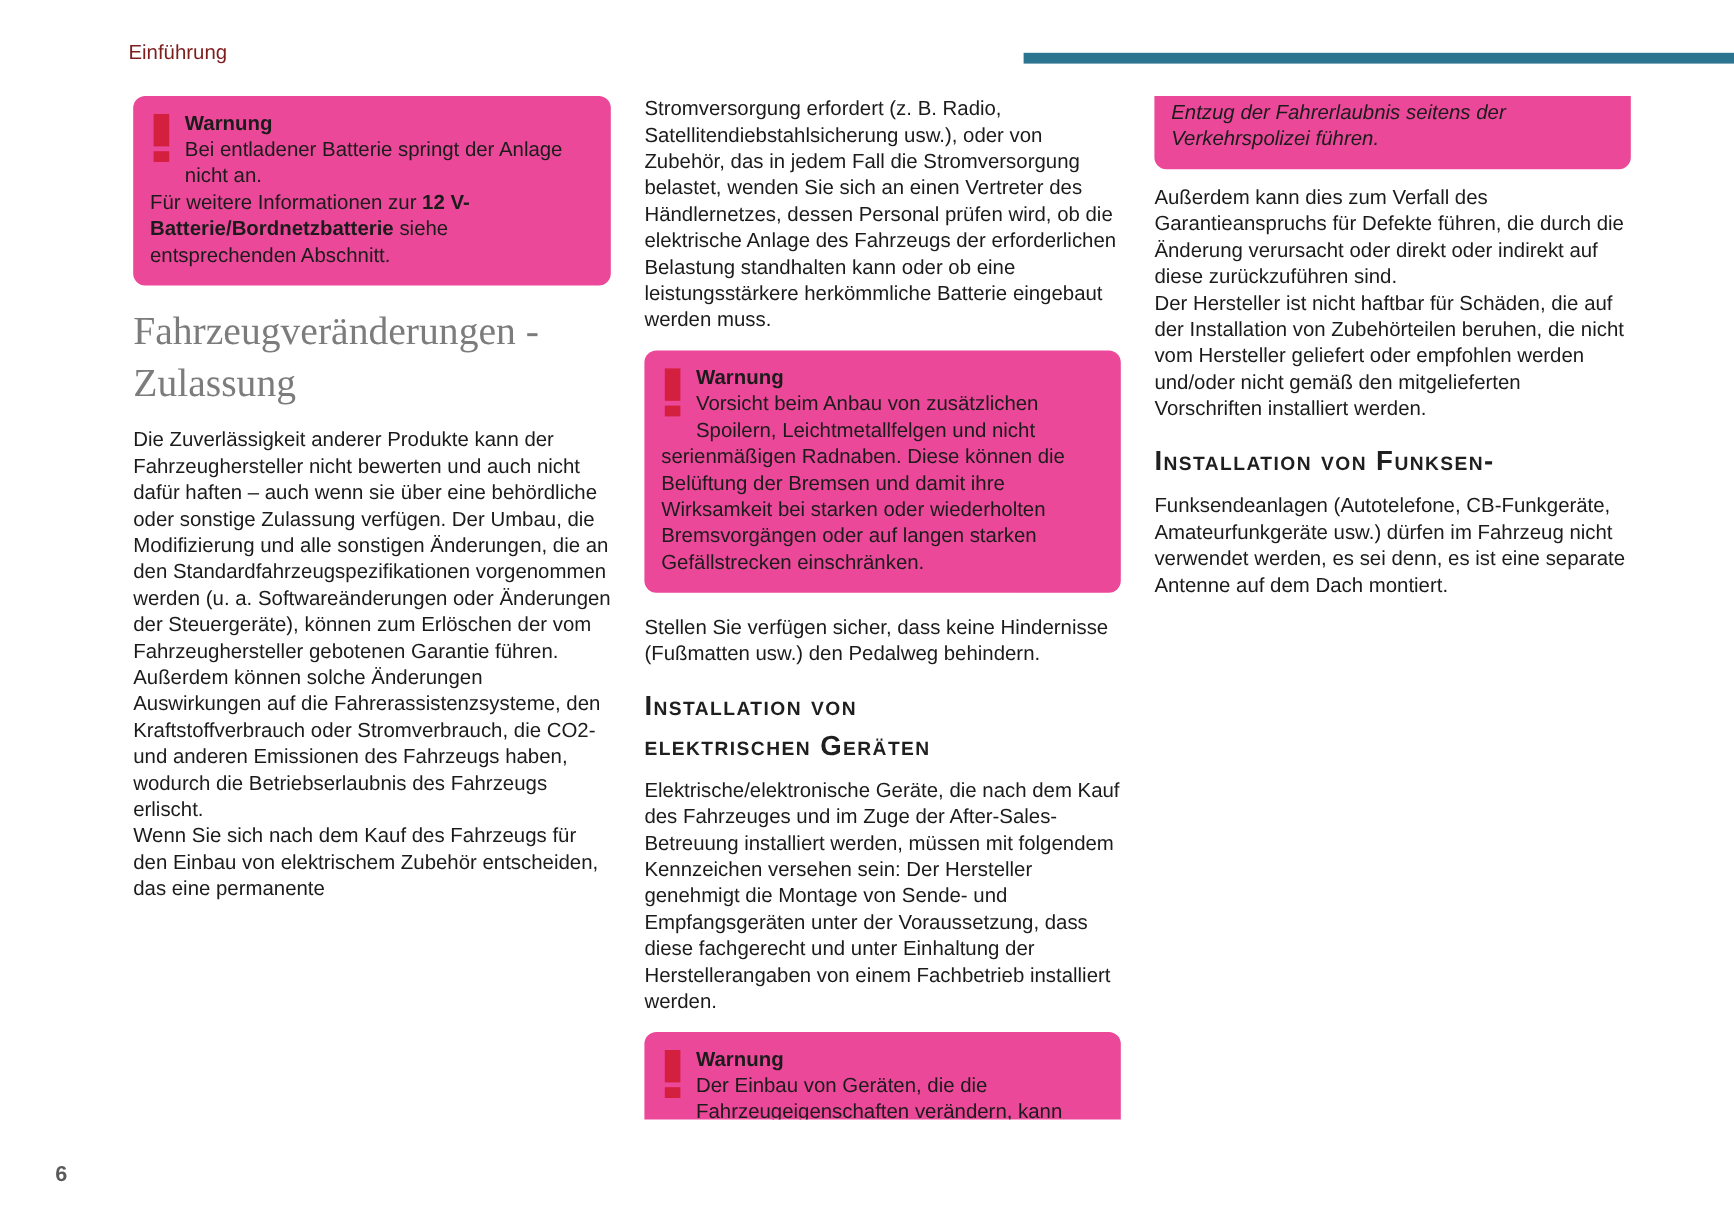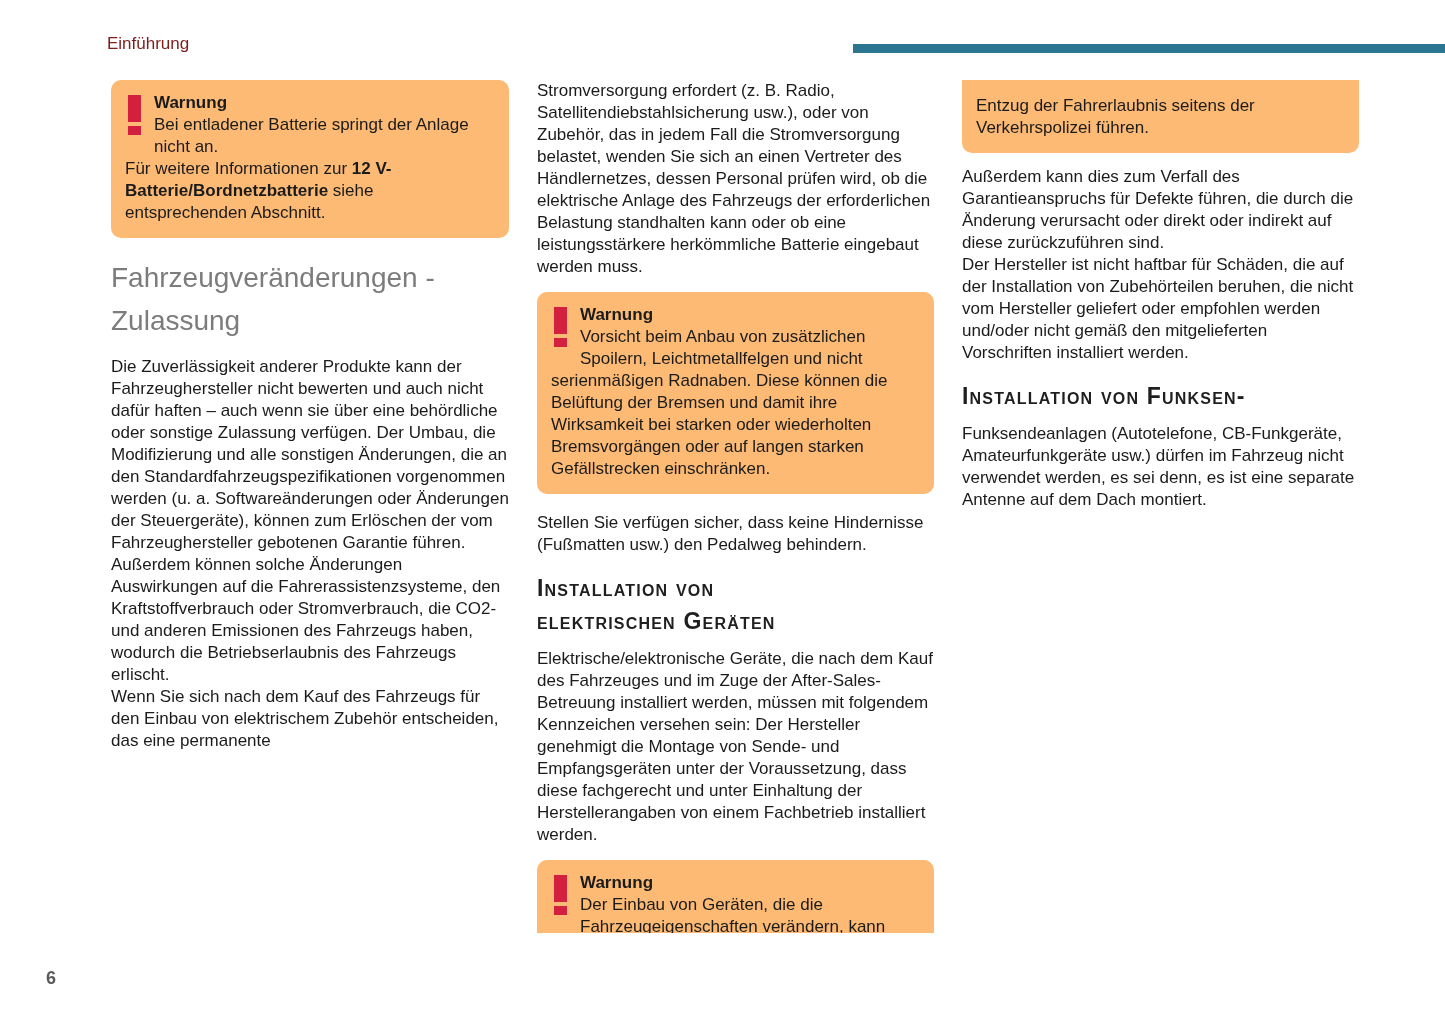--- a/index.html
+++ b/index.html
@@ -31,48 +31,50 @@
     position: absolute;
     top: 80px;
     font-size: 17px;
     line-height: 22px;
   }
   .col1 { left: 111px; width: 398px; }
   .col2 { left: 537px; width: 397px; }
   .col3 { left: 962px; width: 397px; }
   p { margin: 0; }
   .warning-box {
-    background: #fdba74;
+    background: #ec4899;
     border-radius: 10px;
     padding: 12px 14px 14px 14px;
     margin-bottom: 18px;
   }
   .warning-box.cut-bottom {
     border-radius: 10px 10px 0 0;
     height: 61px;
     padding-bottom: 0;
     overflow: hidden;
     margin-bottom: 0;
     margin-top: 14px;
   }
   .warning-box.cut-top {
     border-radius: 0 0 10px 10px;
-    padding-top: 15px;
+    padding-top: 3px;
     margin-bottom: 13px;
+    font-style: italic;
   }
   .warn-icon { float: left; width: 13px; margin: 3px 13px 2px 3px; }
   .warn-icon .bar { width: 13px; height: 27px; background: #d3203f; }
   .warn-icon .dot { width: 13px; height: 9px; margin-top: 4px; background: #d3203f; }
   .w-title { font-weight: bold; }
   .doc-title {
-    font-size: 28px;
+    font-size: 33px;
     line-height: 43px;
     color: #7c7c7c;
     margin: 12px 0 14px 0;
     font-weight: 400;
+    font-family: Liberation Serif, serif;
   }
   .section-heading {
     font-variant: small-caps;
     font-weight: bold;
     font-size: 23px;
     line-height: 33px;
     letter-spacing: 1.2px;
     color: #1f1f1f;
     margin: 16px 0 10px 0;
   }

